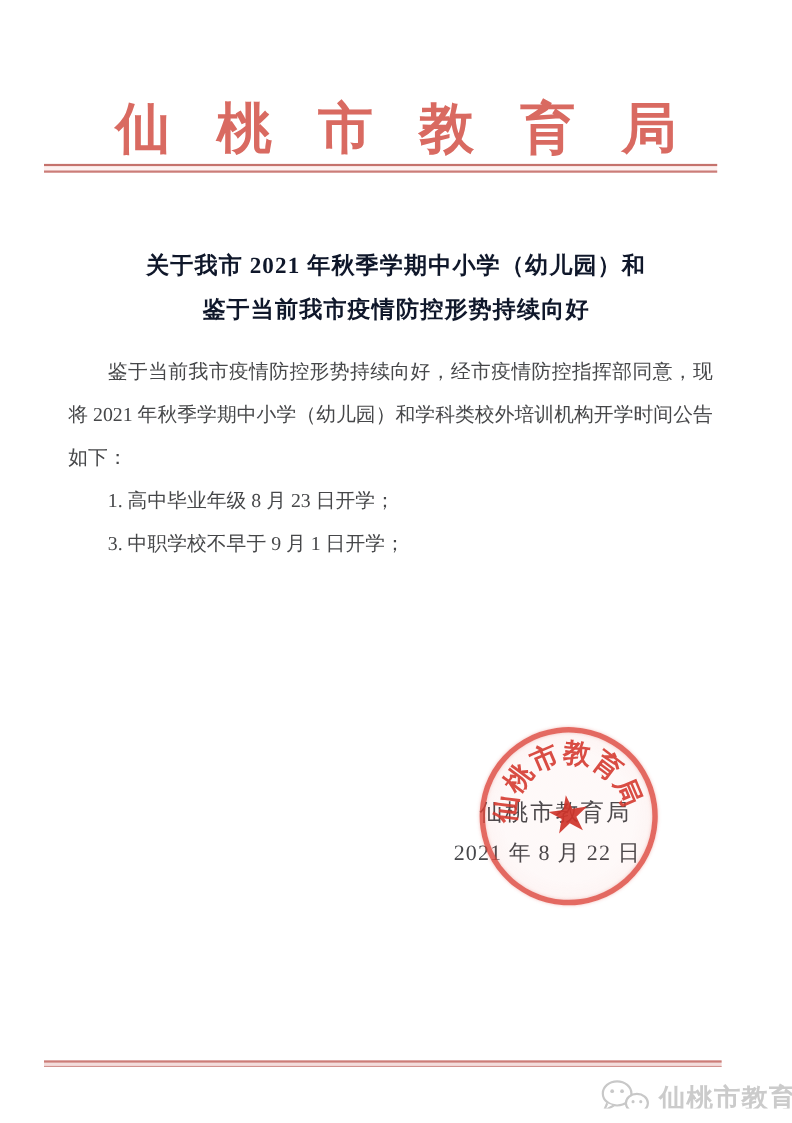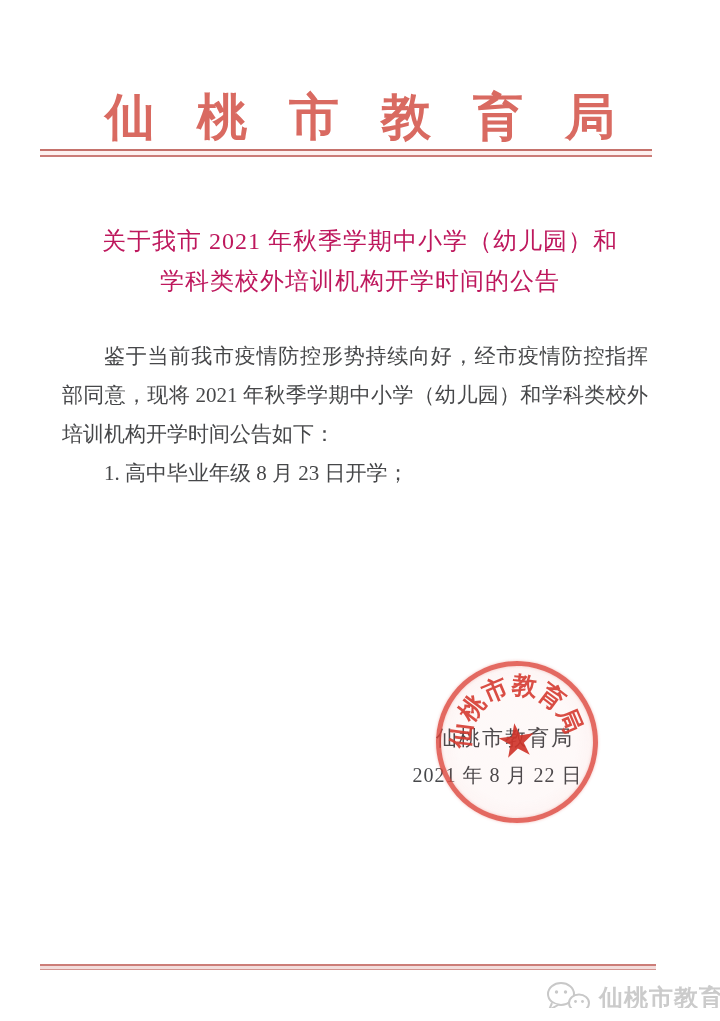--- a/index.html
+++ b/index.html
@@ -23,30 +23,30 @@
   .header-rule{
     position:absolute;top:149px;left:40px;width:612px;height:4px;
     background:#fdf1f0;
     border-top:2px solid #c5726c;
     border-bottom:2px solid #cb7d78;
   }
 
   
   .doc-title{
     position:absolute;top:221px;left:40px;width:640px;
-    text-align:center;color:#be185d;
-    font-size:24px;font-weight:400;line-height:40px;
+    text-align:center;color:#0f172a;
+    font-size:21px;font-weight:700;line-height:40px;
     letter-spacing:1px;
   }
 
   
   .body-block{
-    position:absolute;top:337px;left:62px;width:586px;
+    position:absolute;top:319px;left:62px;width:586px;
     color:#464749;
-    font-size:21px;line-height:39px;
+    font-size:18px;line-height:39px;
     text-align:justify;
   }
   .body-block p{margin:0;text-indent:2em;}
 
   
   .sig-org{
     position:absolute;top:724px;left:420px;width:170px;
     text-align:center;color:#47484b;
     font-size:21px;letter-spacing:2px;white-space:nowrap;
     z-index:1;
@@ -113,26 +113,27 @@
 </head>
 <body>
 
 <div class="page">
 
   <div class="bureau-title">仙桃市教育局</div>
   <div class="header-rule"></div>
 
   <div class="doc-title">
     <div>关于我市 2021 年秋季学期中小学（幼儿园）和</div>
-    <div>学科类校外培训机构开学时间的公告</div>
+    <div>鉴于当前我市疫情防控形势持续向好</div>
   </div>
 
   <div class="body-block">
     <p>鉴于当前我市疫情防控形势持续向好，经市疫情防控指挥部同意，现将 2021 年秋季学期中小学（幼儿园）和学科类校外培训机构开学时间公告如下：</p>
     <p>1. 高中毕业年级 8 月 23 日开学；</p>
+    <p>3. 中职学校不早于 9 月 1 日开学；</p>
   </div>
 
   <div class="sig-org">仙桃市教育局</div>
   <div class="sig-date">2021 年 8 月 22 日</div>
 
   <div class="seal">
     <div class="seal-ring"></div>
     <span class="seal-char">仙</span>
     <span class="seal-char">桃</span>
     <span class="seal-char">市</span>

